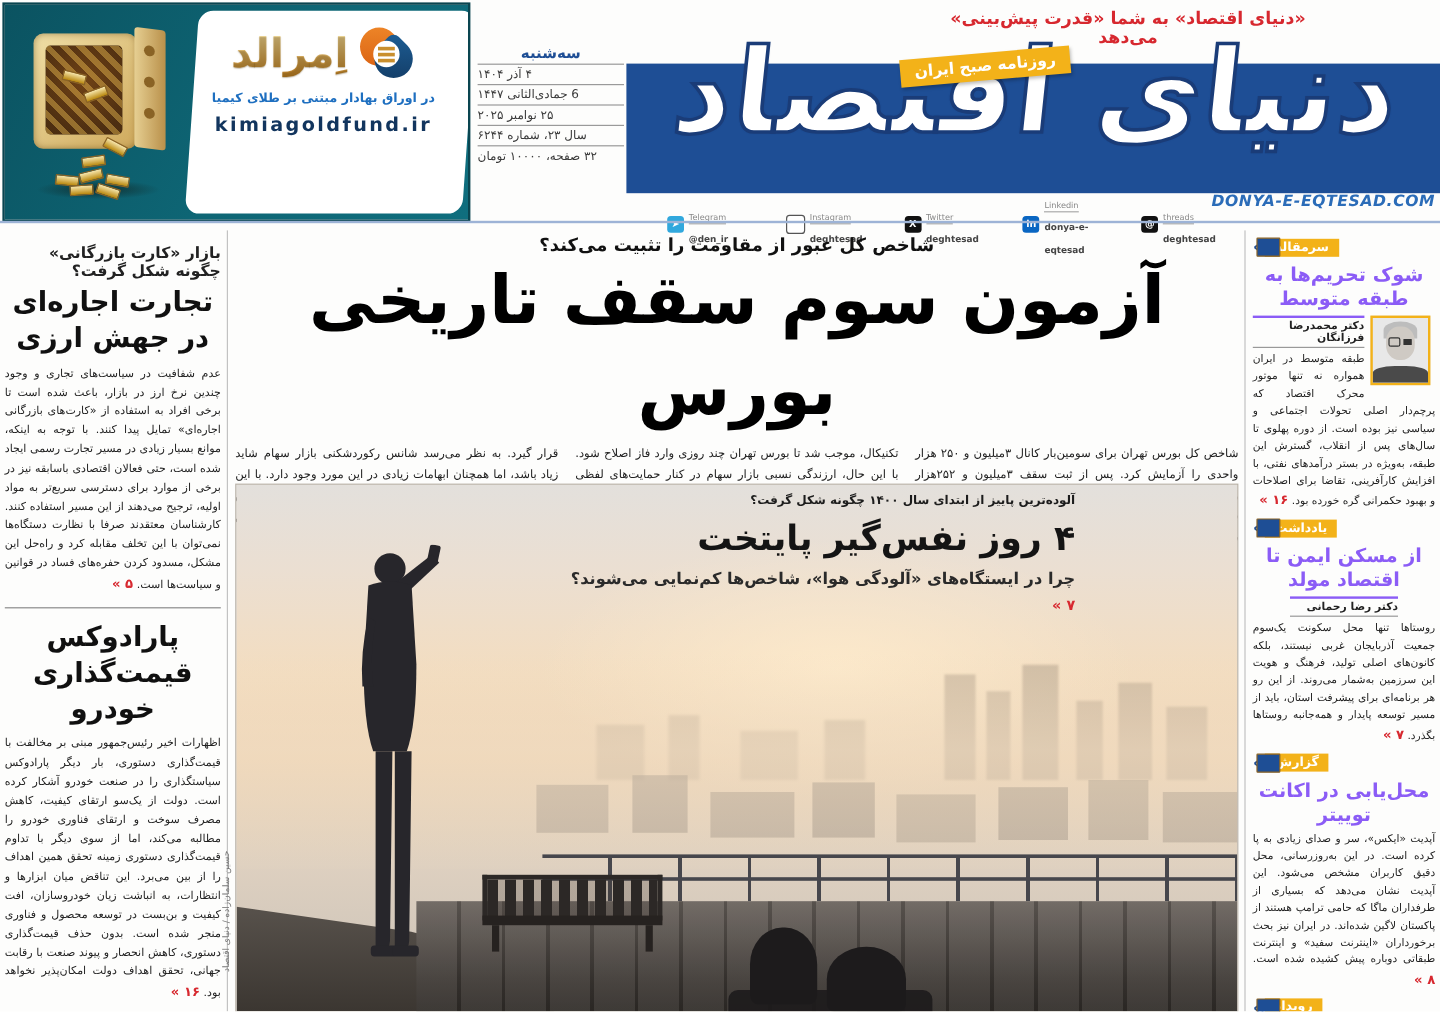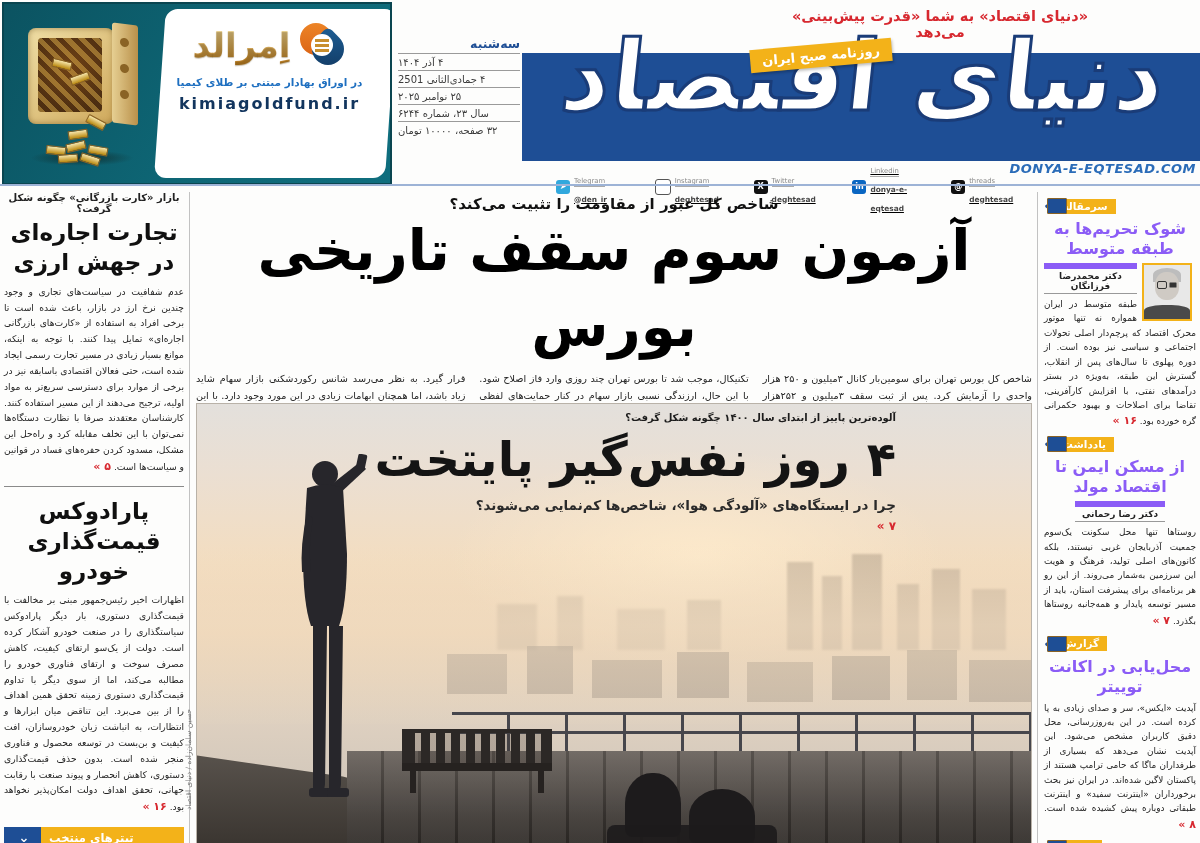--- a/index.html
+++ b/index.html
@@ -26,48 +26,48 @@
   .safe .sbody{position:absolute;left:16px;top:14px;width:86px;height:96px;background:linear-gradient(135deg,#f0dfa6,#cfa95c);border-radius:8px;box-shadow:inset 0 0 6px rgba(90,60,10,.5);}
   .safe .sint{position:absolute;left:26px;top:24px;width:64px;height:74px;background:radial-gradient(circle at 50% 40%,#6b3f16,#3a2410 80%);border-radius:4px;overflow:hidden;}
   .safe .sint:before{content:"";position:absolute;inset:0;background:repeating-linear-gradient(45deg,rgba(220,170,70,.55) 0 5px,rgba(120,70,20,.3) 5px 10px);}
   .safe .sdoor{position:absolute;left:100px;top:10px;width:26px;height:100px;background:linear-gradient(90deg,#e6cf92,#b9904a);border-radius:3px;transform:skewY(7deg);}
   .safe .sdoor i{position:absolute;left:8px;top:14px;width:9px;height:9px;border-radius:50%;background:#8a6325;box-shadow:0 26px 0 #8a6325,0 52px 0 #8a6325;}
   .bar{position:absolute;width:18px;height:7px;background:linear-gradient(#f7e7ae,#b8860b);border:1px solid #8a6325;border-radius:1px;}
   .pileshadow{position:absolute;left:18px;top:136px;width:104px;height:16px;background:radial-gradient(ellipse at center,rgba(20,10,0,.55),transparent 70%);}
 
   
   #dates{position:absolute;left:398px;top:36px;width:122px;direction:rtl;text-align:left;}
-  #dates .wd{color:#1e4e95;font-weight:bold;font-size:12.5px;text-align:right;padding-bottom:2px;}
+  #dates .wd{color:#1e4e95;font-weight:bold;font-size:12.5px;text-align:center;padding-bottom:2px;}
   #dates .row{border-top:1px solid #9a9a9a;font-size:10px;color:#3a3a3a;padding:3px 0 2px;text-align:left;}
 
   
   #slogan{position:absolute;left:790px;top:8px;width:300px;text-align:center;color:#d7282f;font-weight:bold;font-size:14.5px;direction:rtl;}
   #band{position:absolute;left:522px;right:0;top:53px;height:108px;background:#1e4e95;}
   #logo{position:absolute;left:535px;top:-6px;width:655px;height:175px;text-align:center;color:#ffffff;font-weight:bold;font-size:97px;line-height:165px;transform:skewX(-6deg);-webkit-text-stroke:3px #1a3c78;text-shadow:0 0 2px #1a3c78;direction:rtl;white-space:nowrap;}
   #badge{position:absolute;left:750px;top:44px;background:#f3b219;color:#fff;font-weight:bold;font-size:13px;padding:4px 12px;transform:rotate(-5deg);direction:rtl;box-shadow:1px 2px 3px rgba(0,0,0,.25);}
   #website{position:absolute;right:4px;top:161px;color:#2b6cb8;font-weight:bold;font-style:italic;font-size:13px;letter-spacing:.5px;direction:ltr;}
   #social{position:absolute;left:556px;top:158px;width:480px;display:flex;gap:14px;direction:ltr;}
   .soc{display:flex;align-items:center;gap:4px;width:90px;}
   .soc .ic{width:14px;height:14px;border-radius:3px;display:flex;align-items:center;justify-content:center;color:#fff;font-size:8px;font-weight:bold;flex:none;}
   .ic-tg{background:#31a8dd;border-radius:50%;}
   .ic-ig{background:#fff;border:1.5px solid #555;color:#555;border-radius:4px;}
   .ic-tw{background:#111;}
   .ic-li{background:#0a66c2;font-size:7px;}
   .ic-th{background:#111;border-radius:50%;}
-  .soc .txt{flex:1;text-decoration:underline;}
+  .soc .txt{flex:1;}
   .soc .nm{font-size:6.8px;color:#888;border-bottom:1px solid #aaa;padding-bottom:1px;}
   .soc .hd{font-size:7.4px;color:#444;font-weight:bold;padding-top:1px;}
   #header-rule{position:absolute;left:0;right:0;top:184px;height:2px;background:#9db3d6;}
 
   
   .vdiv{position:absolute;top:192px;bottom:0;width:1px;background:#c2c2c2;}
 
   
   #leftcol{position:absolute;left:4px;top:192px;width:180px;direction:rtl;}
-  .lc-kicker{font-size:10px;font-weight:bold;color:#222;text-align:center;}
+  .lc-kicker{font-size:13px;font-weight:bold;color:#222;margin-top:12px;}
   .lc-head{font-size:23px;font-weight:bold;color:#101010;text-align:center;line-height:1.3;margin:4px 0 6px;}
   .lc-body{font-size:9.2px;color:#222;text-align:justify;line-height:1.72;margin:0;}
   .lc-rule{border:0;border-top:1px solid #8a8a8a;margin:9px 0 10px;}
   
   #hl-box{margin-top:10px;border-left:3px solid #1e4e95;}
   #hl-header{display:flex;direction:ltr;align-items:stretch;height:21px;}
   #hl-chev{width:34px;background:#1e4e95;color:#fff;display:flex;align-items:center;justify-content:center;font-size:13px;font-weight:bold;}
   #hl-title{flex:1;background:#f3b219;color:#fff;font-weight:bold;font-size:11.5px;display:flex;align-items:center;justify-content:flex-end;padding:0 8px;direction:rtl;}
 
   
@@ -76,21 +76,21 @@
   #lead-headline{text-align:center;font-size:56px;font-weight:bold;color:#000;line-height:1.35;margin-top:0;}
   #lead-cols-wrap{position:relative;height:98px;overflow:hidden;margin-top:6px;}
   #lead-cols{column-count:3;column-gap:14px;font-size:9.7px;line-height:1.78;text-align:justify;color:#222;}
   #lead-mark{position:absolute;left:2px;bottom:1px;background:#fdfdfc;padding-right:4px;}
 
   
   #photo{position:absolute;left:0;top:213px;width:834px;height:439px;border:1px solid #b9b2a8;overflow:hidden;background:linear-gradient(180deg,#e3e0dc 0%,#ebdfd2 16%,#f3ddc0 36%,#f4d7b4 52%,#ded0c0 72%,#c8c1b7 100%);}
   #photo .glow{position:absolute;left:30%;top:10%;width:60%;height:50%;background:radial-gradient(ellipse at center,rgba(255,236,205,.8),transparent 70%);}
   .ph-text{position:absolute;top:8px;right:135px;text-align:right;direction:rtl;}
   .ph-kicker{font-size:10px;font-weight:bold;color:#1c1c1c;}
-  .ph-head{font-size:48px;font-weight:bold;color:#141414;margin:8px 0 10px;}
+  .ph-head{font-size:29px;font-weight:bold;color:#141414;margin:8px 0 10px;}
   .ph-sub{font-size:13.5px;font-weight:bold;color:#2a2a2a;}
   .ph-mark{display:block;margin-top:6px;font-size:12px;}
   .tower{position:absolute;background:#a3927e;}
   .haze{position:absolute;left:0;right:0;top:140px;height:180px;background:linear-gradient(180deg,transparent,rgba(236,219,196,.55) 45%,rgba(225,211,192,.35));}
   .ledge{position:absolute;left:0;bottom:0;width:265px;height:95px;background:linear-gradient(#5a544e,#3b3631);clip-path:polygon(0 8%,55% 30%,100% 62%,100% 100%,0 100%);}
   .wall{position:absolute;left:150px;right:0;bottom:0;height:92px;background:linear-gradient(#6b645e,#403b37 70%,#332f2b);}
   .wall:before{content:"";position:absolute;inset:0;background:repeating-linear-gradient(90deg,rgba(255,255,255,.05) 0 34px,rgba(0,0,0,.18) 34px 37px);}
   .railing{position:absolute;left:255px;right:0;bottom:92px;height:36px;border-top:3px solid #46464c;background:repeating-linear-gradient(90deg,transparent 0 55px,#46464c 55px 58px);}
   .railing:after{content:"";position:absolute;left:0;right:0;top:16px;height:3px;background:#46464c;}
   .bench{position:absolute;left:205px;bottom:50px;width:150px;height:64px;}
@@ -100,21 +100,21 @@
   .pers{position:absolute;background:#1d1b1c;}
   .photo-credit{position:absolute;left:113px;top:755px;width:150px;transform:rotate(-90deg);font-size:7.5px;color:#777;text-align:center;direction:rtl;}
 
   
   #sidebar{position:absolute;left:1044px;top:192px;width:152px;direction:rtl;}
   .sec-head{display:flex;direction:ltr;align-items:center;height:16px;margin:6px 0 5px;}
   .sec-head .chev{color:#1e4e95;font-weight:bold;font-size:16px;line-height:14px;}
   .sec-head .bar{flex:1;background:#1e4e95;height:14px;margin:0 3px;}
   .sec-head .lab{background:#f3b219;color:#fff;font-weight:bold;font-size:10.5px;padding:1px 8px 2px;}
   .sb-head{font-size:16px;font-weight:bold;color:#8b5cf6;text-align:center;line-height:1.25;margin:2px 0 4px;}
-  .sb-author{font-size:9px;font-weight:bold;color:#222;text-align:center;border-top:6px solid #8b5cf6;border-bottom:1px solid #999;padding:2px 0;margin:0 0 3px;overflow:hidden;}
+  .sb-author{font-size:9px;font-weight:bold;color:#222;text-align:right;border-top:2px solid #8b5cf6;border-bottom:1px solid #999;padding:2px 0;margin:0 0 3px;overflow:hidden;}
   .sb-body{font-size:8.9px;color:#222;text-align:justify;line-height:1.62;margin:0;}
   .portrait{float:right;width:46px;height:54px;margin:0 4px 3px 5px;border:2px solid #f3b219;background:#e8e8e8;position:relative;overflow:hidden;}
   .portrait .hair{position:absolute;left:9px;top:3px;width:28px;height:14px;background:#bdbdbd;border-radius:50% 50% 0 0;}
   .portrait .face{position:absolute;left:11px;top:7px;width:24px;height:28px;background:#cfcac4;border-radius:45%;}
   .portrait .gl{position:absolute;left:13px;top:16px;width:8px;height:6px;border:1.5px solid #333;border-radius:2px;box-shadow:11px 0 0 -1.5px #333;}
   .portrait .body{position:absolute;left:0;bottom:0;width:100%;height:14px;background:#4a4a4a;border-radius:40% 40% 0 0;}
 </style>
 </head>
 <body>
 
@@ -150,21 +150,21 @@
         <span class="brand-name">اِمرالد</span>
       </div>
       <div class="ad-l2">در اوراق بهادار مبتنی بر طلای کیمیا</div>
       <div class="ad-url">kimiagoldfund.ir</div>
     </div>
   </div>
 
   <div id="dates">
     <div class="wd">سه‌شنبه</div>
     <div class="row">۴ آذر ۱۴۰۴</div>
-    <div class="row">۴ جمادی‌الثانی 2501</div>
+    <div class="row">6 جمادی‌الثانی ۱۴۴۷</div>
     <div class="row">۲۵ نوامبر ۲۰۲۵</div>
     <div class="row">سال ۲۳، شماره ۶۲۴۴</div>
     <div class="row">۳۲ صفحه، ۱۰۰۰۰ تومان</div>
   </div>
 
   <div id="slogan">«دنیای اقتصاد» به شما «قدرت پیش‌بینی» می‌دهد</div>
   <div id="band"></div>
   <div id="logo">دنیای اقتصاد</div>
   <div id="badge">روزنامه صبح ایران</div>
   <div id="social">

